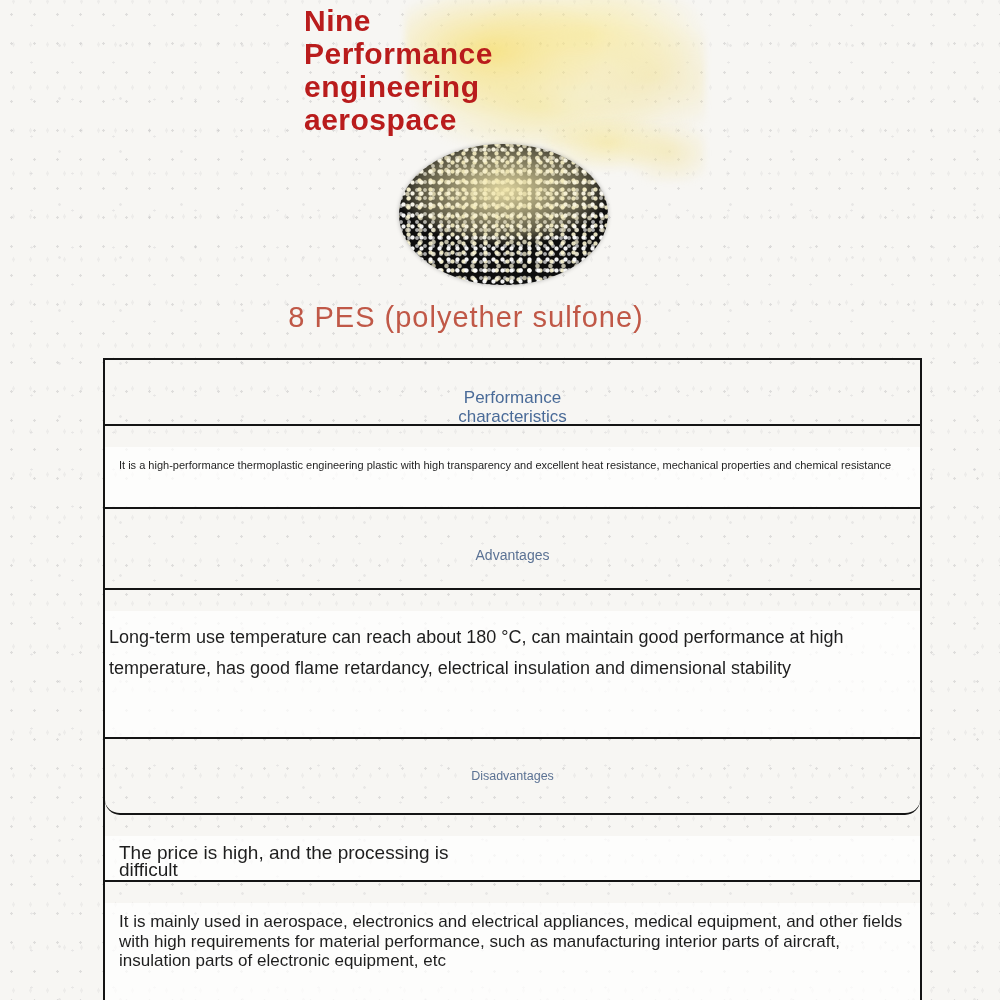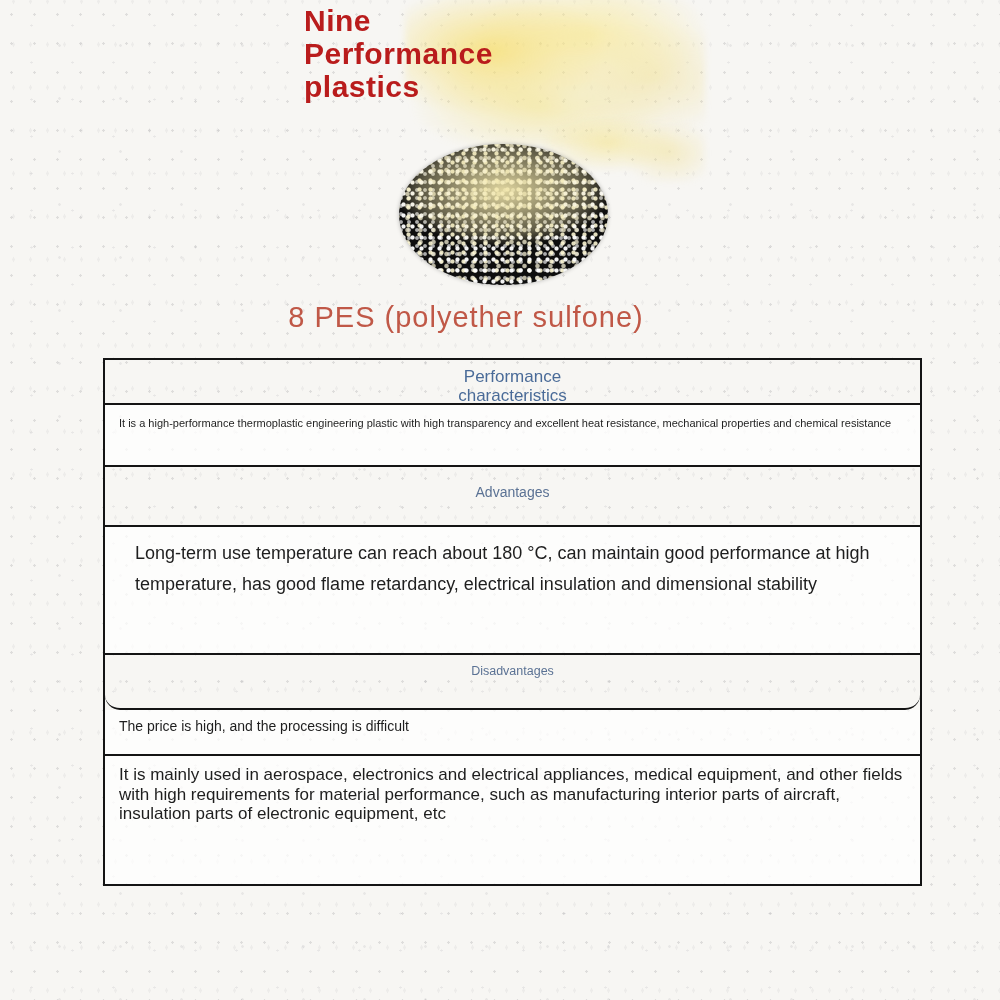--- a/index.html
+++ b/index.html
@@ -53,46 +53,47 @@
   .sub-heading{
     position:absolute;left:0;top:301px;width:932px;text-align:center;
     font-size:29px;letter-spacing:1px;color:#c05847;font-weight:500;
   }
 
   
   .info-table{
     position:absolute;left:103px;top:358px;width:819px;
     border:2px solid #141414;box-sizing:border-box;
   }
-  .row{box-sizing:border-box;border-bottom:2px solid #141414;overflow:hidden;}
+  .row{box-sizing:border-box;border-bottom:2px solid #141414;overflow:hidden;margin-top:21px;}
   .row:last-child{border-bottom:none;}
   .row.body{background:rgba(255,255,255,.72);color:#1e1e1e;}
   .row.head{text-align:center;}
 
   .r1{height:45px;padding-top:7px;color:#4a6b98;font-size:17px;line-height:19px;}
   .r1 span{display:inline-block;max-width:170px;}
   .r2{height:62px;padding:8px 14px 0 14px;font-size:11px;line-height:20.5px;}
   .r3{height:60px;padding-top:17px;color:#5b7294;font-size:14px;}
-  .r4{height:128px;padding:11px 14px 0 30px;font-size:18px;line-height:31px;}
+  .r4{height:128px;padding:11px 14px 0 4px;font-size:18px;line-height:31px;}
   .r5{height:55px;padding-top:9px;color:#5b7294;font-size:12.5px;border-radius:15px;}
-  .r6{height:46px;padding:8px 14px 0 14px;font-size:14px;line-height:17px;}
+  .r6{height:46px;padding:8px 14px 0 14px;font-size:19px;line-height:17px;}
   .r6 span{display:inline-block;max-width:390px;}
   .r7{height:43px;padding-top:6px;color:#4d6c96;font-size:18.5px;letter-spacing:.4px;}
   .r8{height:128px;padding:9px 14px 0 14px;font-size:17px;line-height:19.5px;}
 </style>
 </head>
 <body>
 
 <div class="yellow-wash"></div>
 <div class="yellow-wash-tail"></div>
 
 <h1 class="page-title" style="margin:0;font-size:30px;">
   <div>Nine</div>
   <div>Performance</div>
-  <div>plastics</div>
+  <div>engineering</div>
+  <div>aerospace</div>
 </h1>
 
 <div class="pellets"></div>
 
 <h2 class="sub-heading" style="margin:0;">8 PES (polyether sulfone)</h2>
 
 <div class="info-table">
   <div class="row head r1">
     <span>Performance characteristics</span>
   </div>

